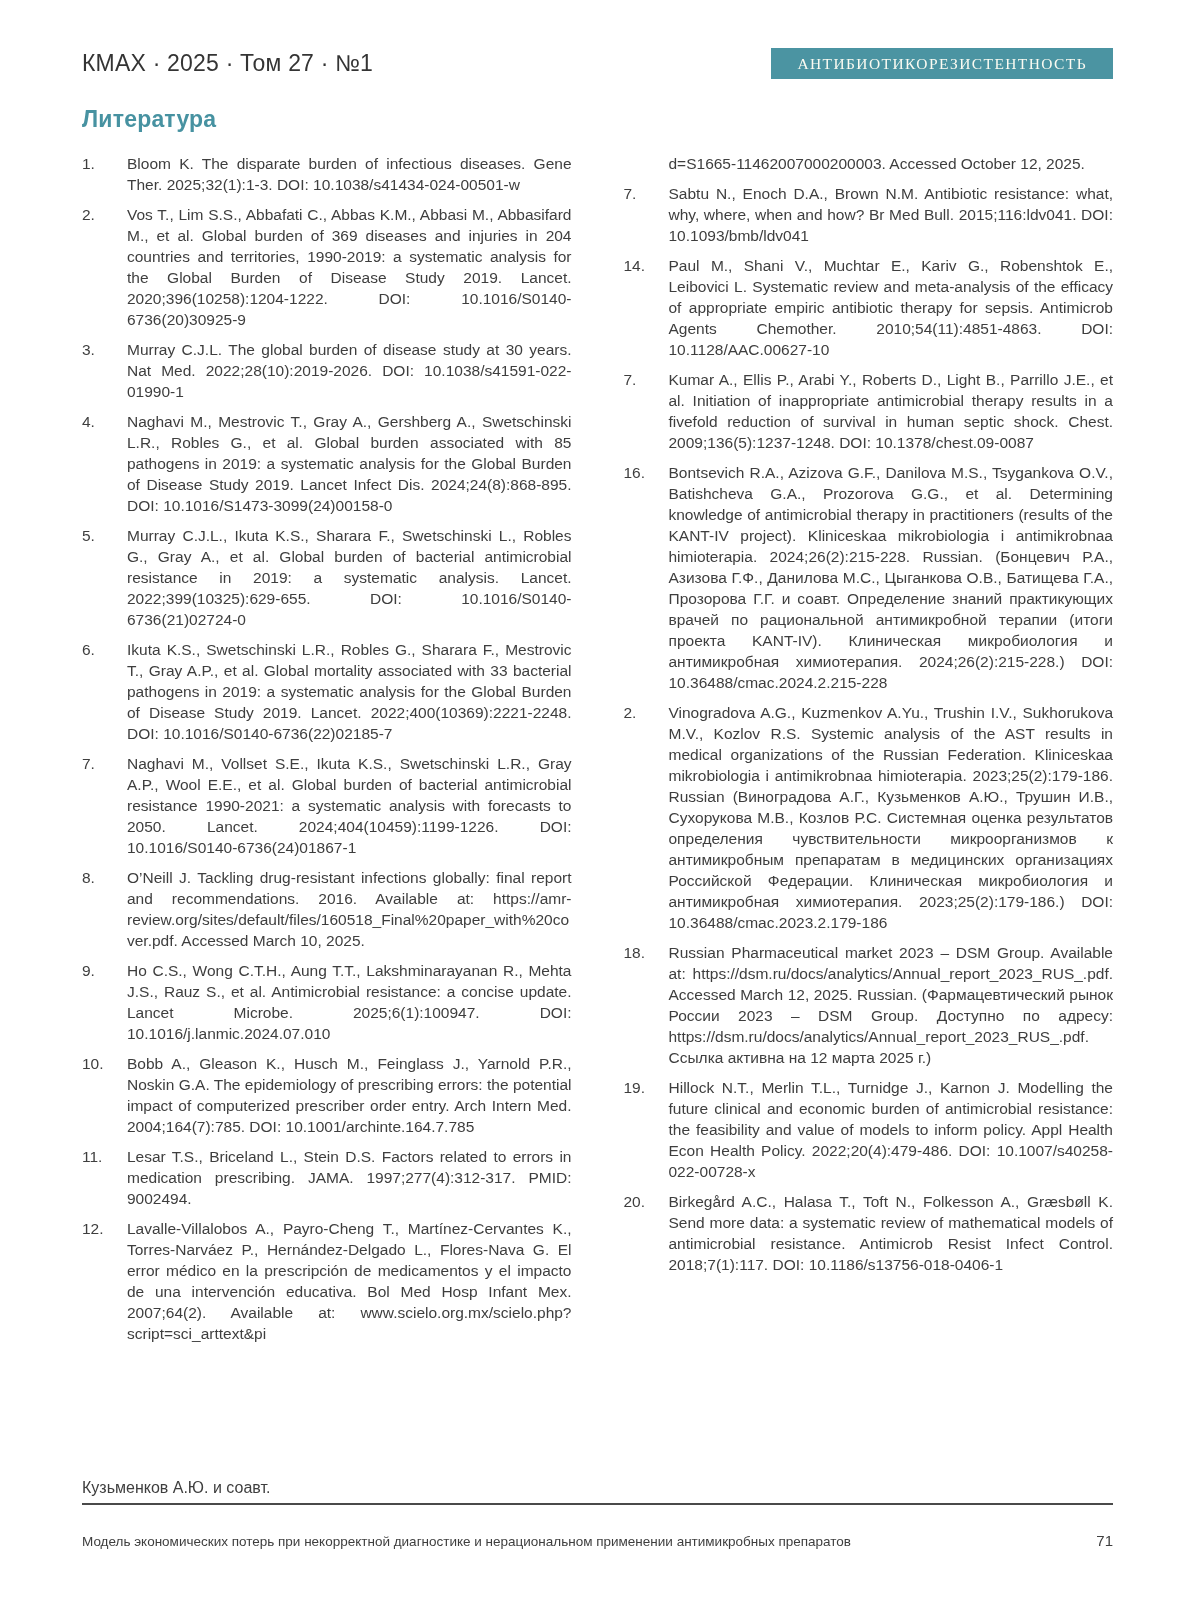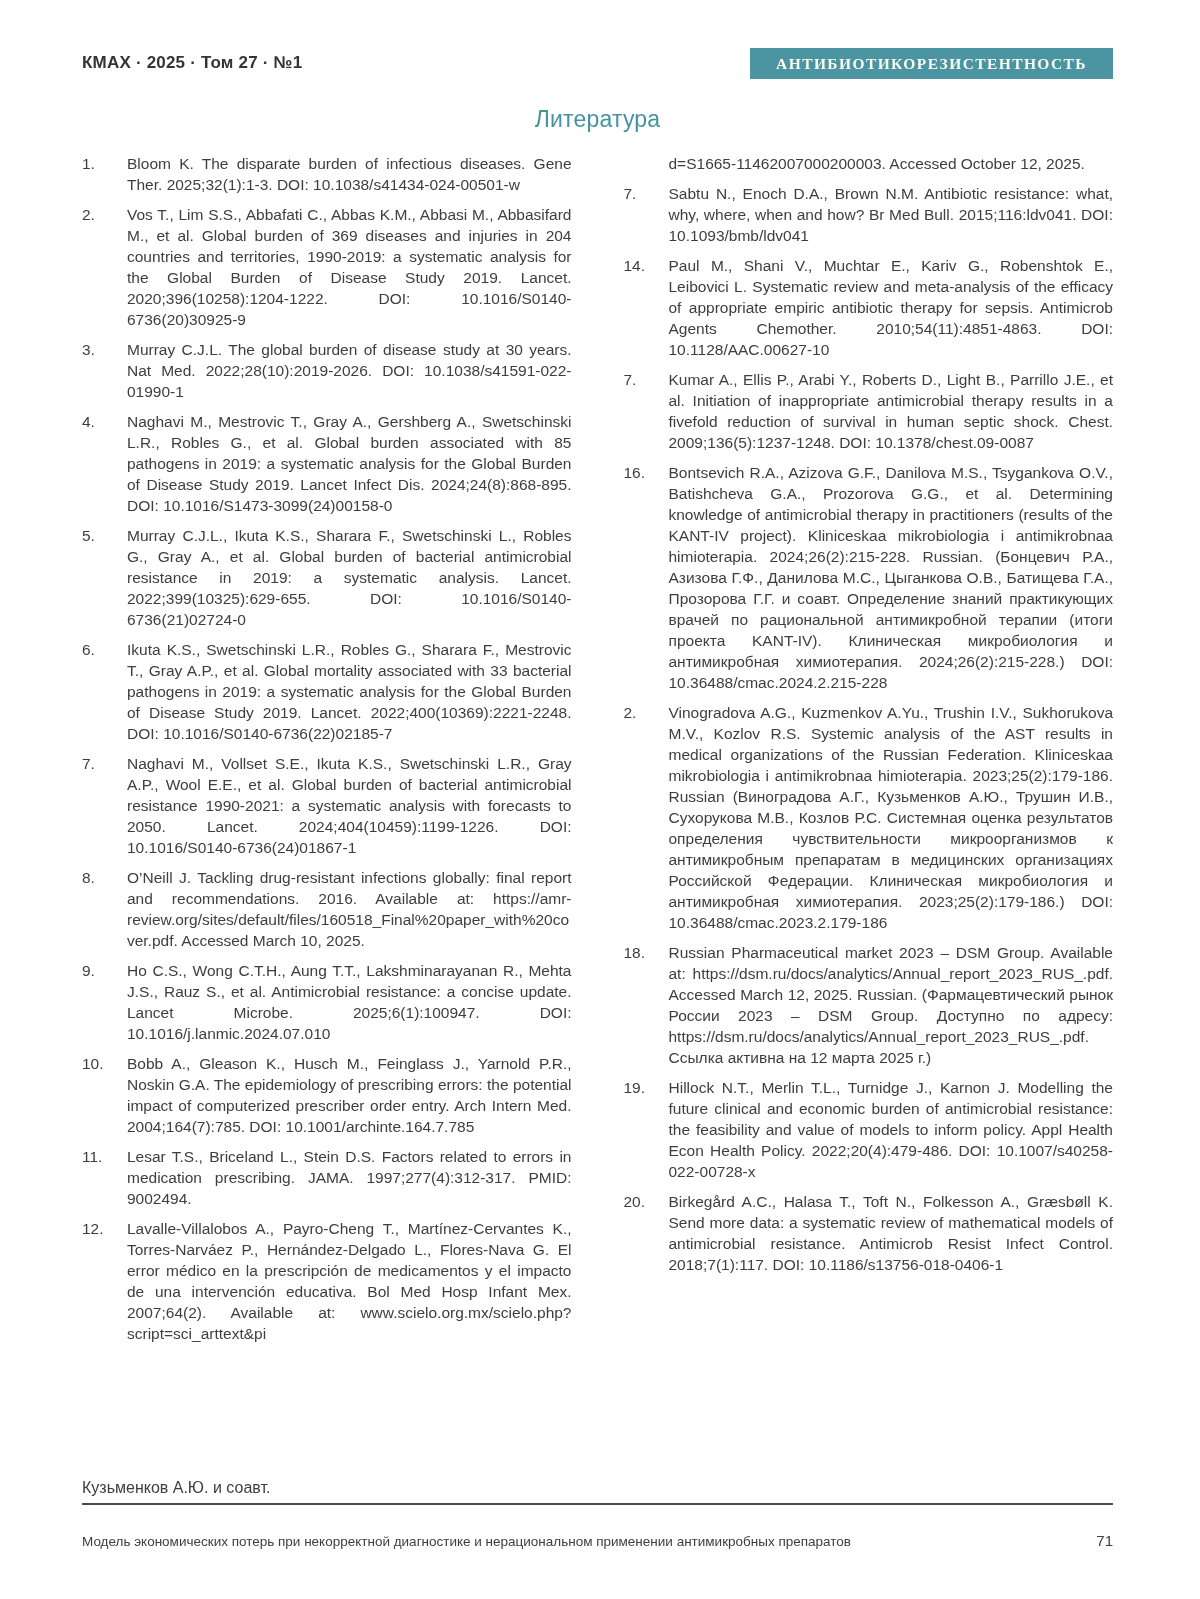--- a/index.html
+++ b/index.html
@@ -14,39 +14,37 @@
     box-sizing: border-box;
     width: 1200px; height: 1599px;
     padding: 46px 87px 50px 82px;
     display: flex; flex-direction: column;
   }
   .page-header {
     display: flex; justify-content: space-between; align-items: center;
     height: 34px;
   }
   .issue-info {
-    font-size: 17px; font-weight: bold; color: #343434; letter-spacing: 0.2px;
+    font-size: 23px; font-weight: normal; color: #343434; letter-spacing: 0.2px;
   }
   .section-banner {
     background: #4b94a2;
     color: #fbfbf2;
     font-family: "Liberation Serif", "DejaVu Serif", serif;
     font-size: 15.5px;
     letter-spacing: 1.4px;
     padding: 7px 26px 6px 26px;
     text-align: center;
     min-width: 250px;
-    font-weight: bold;
   }
   .page-title {
     margin: 26px 0 0 0;
-    font-size: 23px; font-weight: normal;
+    font-size: 23px; font-weight: bold;
     color: #4792a1;
     letter-spacing: 0.2px;
-    text-align: center;
   }
   .columns {
     margin-top: 20px;
     display: flex;
     gap: 52px;
     flex: 0 1 auto;
   }
   .col {
     width: 490px;
     display: flex; flex-direction: column;

